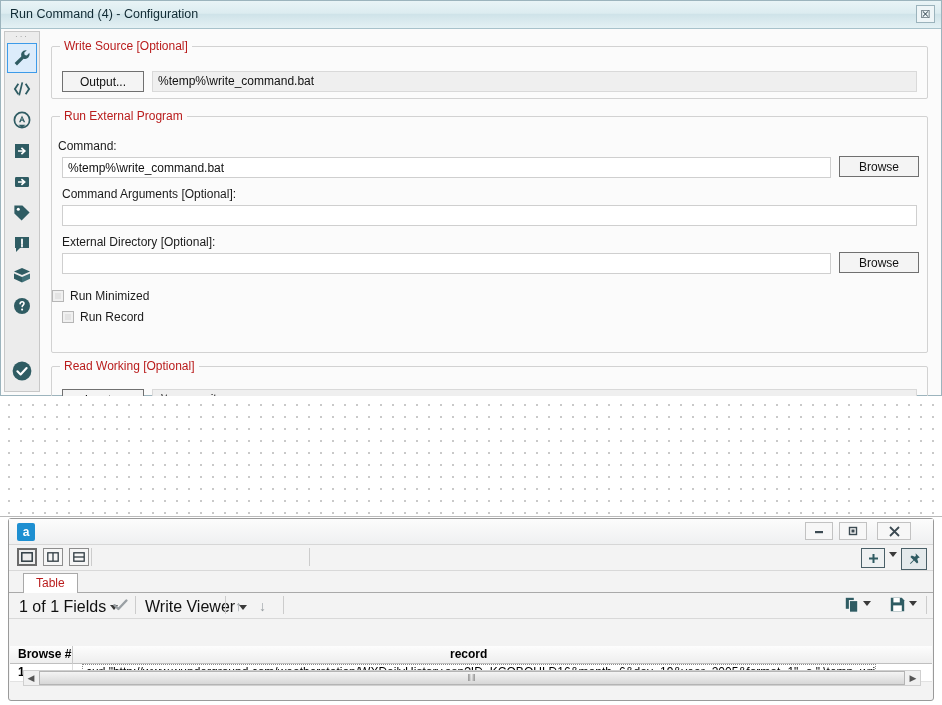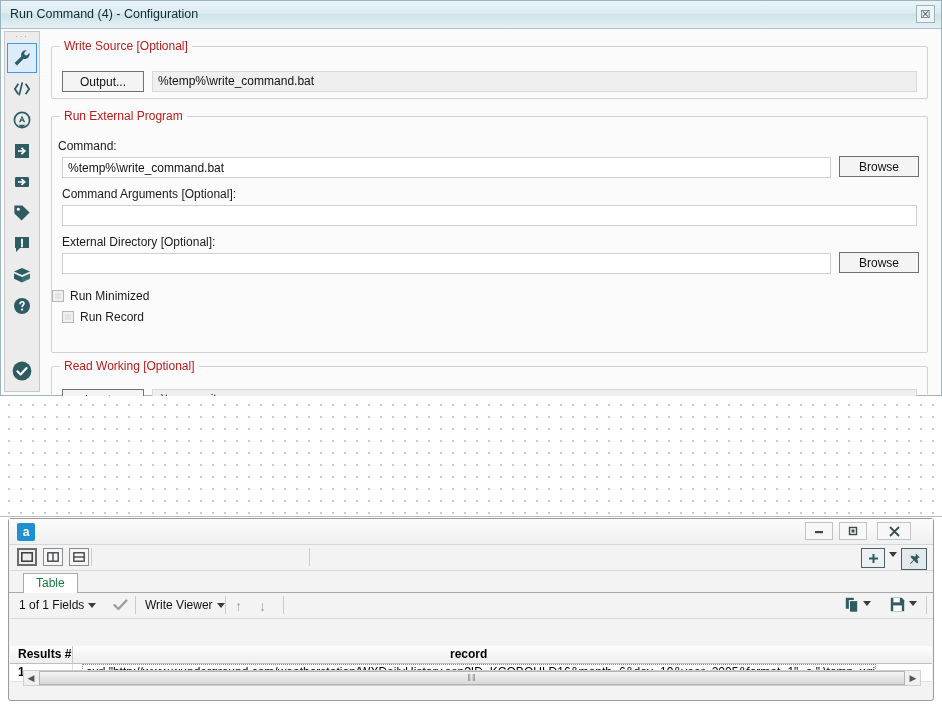--- a/index.html
+++ b/index.html
@@ -169,31 +169,31 @@
     white-space:nowrap;
   }
   .vsep{position:absolute;top:3px;width:1px;height:18px;background:#cccccc;}
 
   .tabstrip{
     position:relative;height:22px;background:#f3f3f3;
     border-bottom:1px solid #a9a9a9;box-sizing:border-box;
   }
   .tab{
     position:absolute;left:14px;top:2px;height:20px;
-    padding:0 12px;line-height:19px;font-size:12px;color:#15803d;
+    padding:0 12px;line-height:19px;font-size:12px;color:#b91c1c;
     background:#ffffff;border:1px solid #a9a9a9;border-bottom:none;
     box-sizing:border-box;cursor:pointer;
   }
 
   .fields-bar{
     position:relative;height:26px;background:#f3f3f3;
     border-bottom:1px solid #d8d8d8;box-sizing:border-box;
   }
   .fb-item{
-    position:absolute;top:5px;font-size:12px;color:#111;
+    position:absolute;top:5px;font-size:16px;color:#111;
     white-space:nowrap;cursor:pointer;
   }
   .caret{
     display:inline-block;width:0;height:0;
     border-left:4px solid transparent;border-right:4px solid transparent;
     border-top:5px solid #3a3a3a;vertical-align:middle;margin-left:4px;
   }
 
   .grid{
     position:absolute;left:1px;right:1px;top:127px;height:36px;
@@ -521,21 +521,21 @@
         </svg>
       </div>
       <div class="iconbtn" style="right:16px;top:8px;">
           <span class="caret" style="margin:0;"></span>
         </div>
       <div class="vsep" style="right:6px;"></div>
     </div>
 
     <div class="grid">
       <div class="grid-head">
-        <div class="th" style="left:8px;">Results #</div>
+        <div class="th" style="left:8px;">Browse #</div>
         <div class="col-div" style="left:62px;"></div>
         <div class="th" style="left:440px;">record</div>
       </div>
       <div class="grid-row">
         <div class="td-rec">1</div>
         <div class="col-div" style="left:62px;background:#dddddd;"></div>
         <div class="cell-sel">curl "http://www.wunderground.com/weatherstation/WXDailyHistory.asp?ID=KCOBOULD16&amp;month=6&amp;day=19&amp;year=2005&amp;format=1" -o ".\temp_write.csv"</div>
       </div>
     </div>
 

